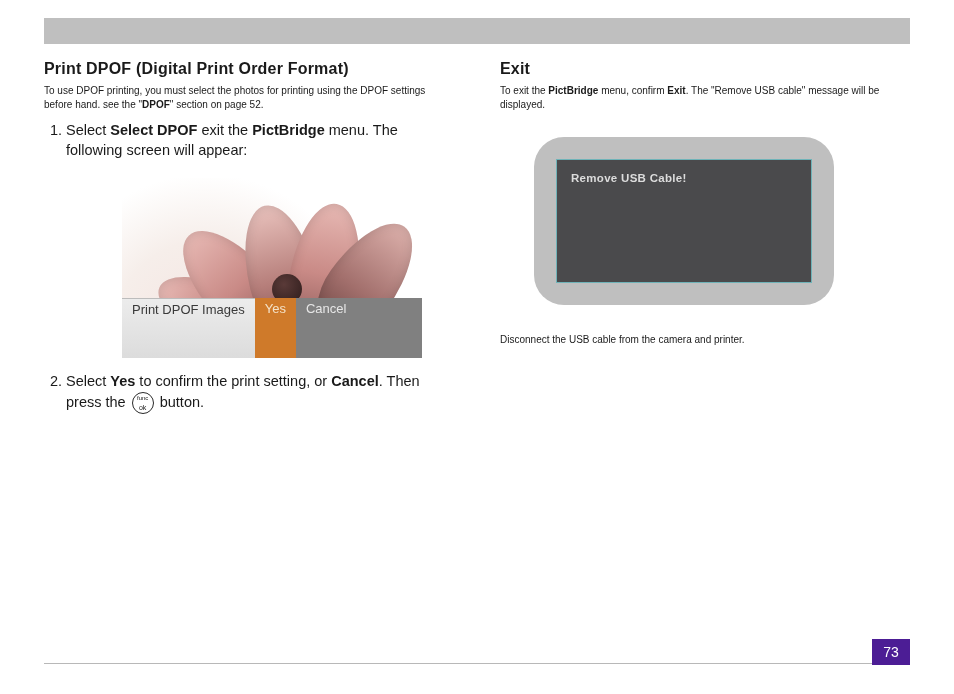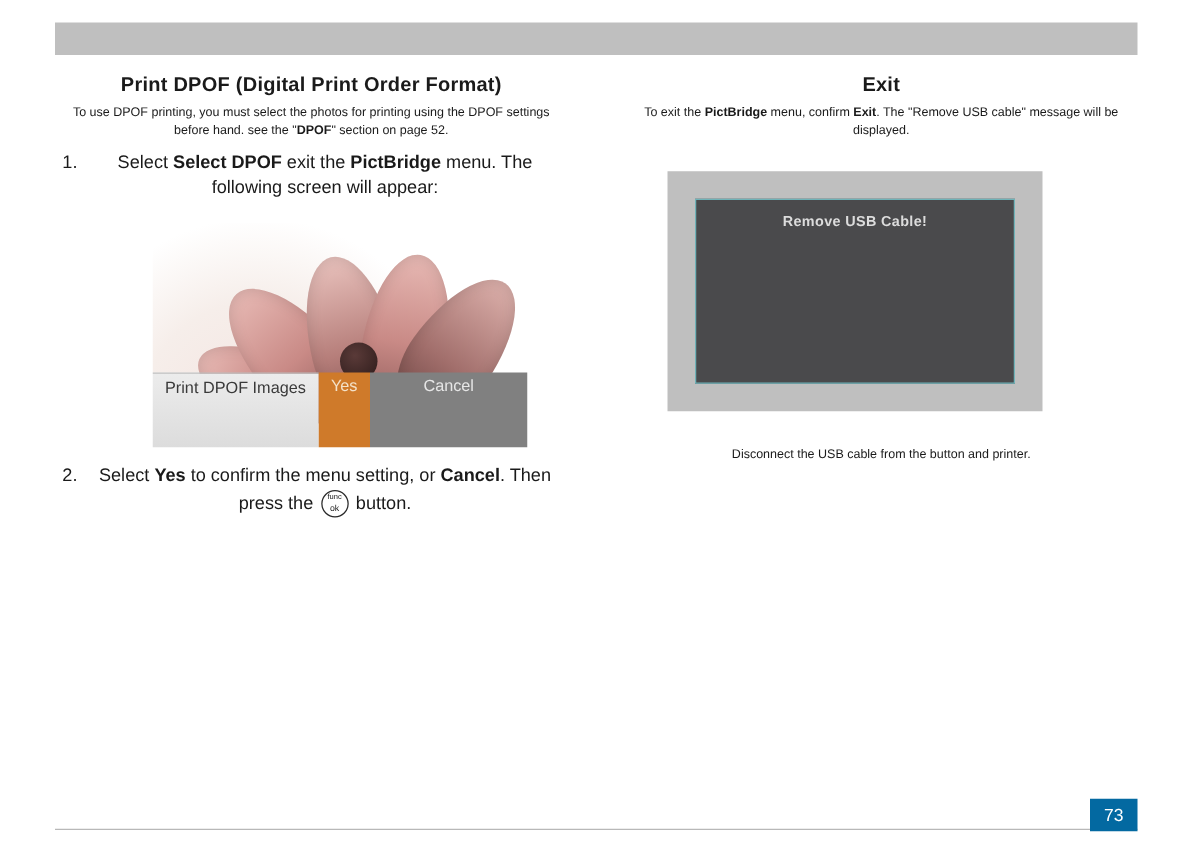--- a/index.html
+++ b/index.html
@@ -20,21 +20,20 @@
     height: 26px;
     background: #bfbfbf;
     margin: 0 0 16px 0;
   }
   .columns {
     display: flex;
     gap: 46px;
   }
   .col {
     width: 50%;
-    text-align: center;
   }
   h2.section {
     font-size: 16px;
     font-weight: 700;
     margin: 0 0 6px 0;
     letter-spacing: 0.2px;
   }
   p.body {
     font-size: 10px;
     line-height: 1.35;
@@ -138,25 +137,26 @@
     position: absolute;
     bottom: 2px; left: 0; right: 0;
     text-align: center;
     font-size: 7px;
     line-height: 7px;
   }
 
   
   .exit-shot {
     width: 300px;
-    height: 192px;
+    height: 168px;
     margin: 26px 0 28px 34px;
     background: #bfbfbf;
     padding: 22px;
     box-sizing: border-box;
+    border-radius: 30px;
   }
   .exit-inner {
     width: 100%;
     height: 100%;
     background: #4a4a4c;
     border: 1px solid #6fb3b8;
     box-sizing: border-box;
     padding: 12px 14px;
   }
   .exit-msg {
@@ -171,21 +171,21 @@
     position: absolute;
     left: 44px; right: 44px; bottom: 30px;
     border-top: 1px solid #b8b8b8;
   }
   .page-num-box {
     position: absolute;
     right: 0;
     bottom: -1px;
     width: 38px;
     height: 26px;
-    background: #0369a1;
+    background: #4c1d95;
     color: #ffffff;
     font-size: 14px;
     display: flex;
     align-items: center;
     justify-content: center;
   }
 </style>
 </head>
 <body>
 
@@ -218,40 +218,40 @@
             </div>
             <div class="dpof-menu">
               <div class="menu-title">Print DPOF Images</div>
               <div class="menu-sel">Yes</div>
               <div class="menu-item">Cancel</div>
             </div>
           </div>
         </li>
 
         <li>
-          <span>Select </span><span class="bold">Yes</span><span> to confirm the menu setting, or </span><span class="bold">Cancel</span><span>. Then press the </span><span class="func-ok"></span><span> button.</span>
+          <span>Select </span><span class="bold">Yes</span><span> to confirm the print setting, or </span><span class="bold">Cancel</span><span>. Then press the </span><span class="func-ok"></span><span> button.</span>
         </li>
       </ol>
     </div>
 
     <div class="col">
 
       <h2 class="section">Exit</h2>
 
       <p class="body">
         <span>To exit the </span><span class="bold">PictBridge</span><span> menu, confirm </span><span class="bold">Exit</span><span>. The "Remove USB cable" message will be displayed.</span>
       </p>
 
       <div class="exit-shot">
         <div class="exit-inner">
           <div class="exit-msg">Remove USB Cable!</div>
         </div>
       </div>
 
-      <p class="body">Disconnect the USB cable from the button and printer.</p>
+      <p class="body">Disconnect the USB cable from the camera and printer.</p>
     </div>
 
   </div>
 
   <div class="footer">
     <div class="page-num-box">73</div>
   </div>
 </div>
 
 </body></html>

